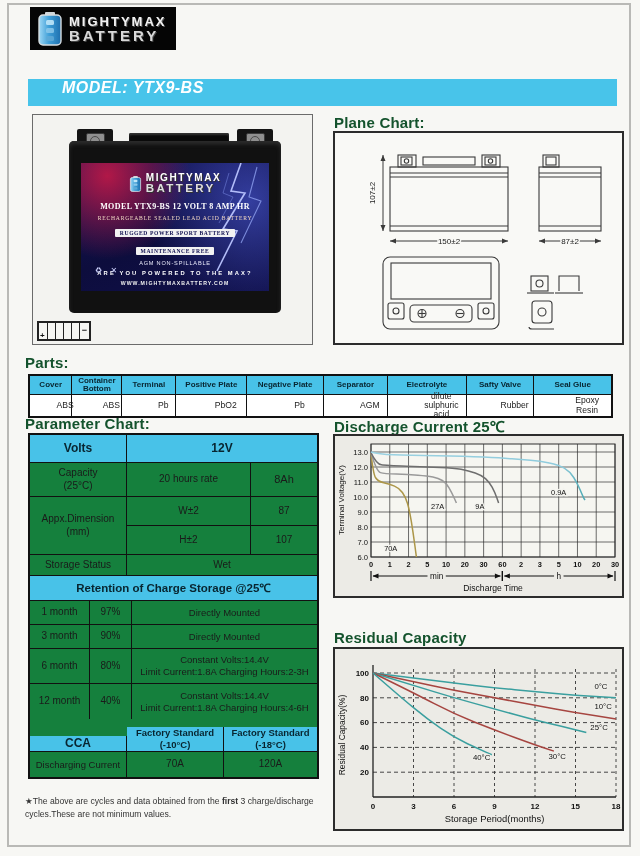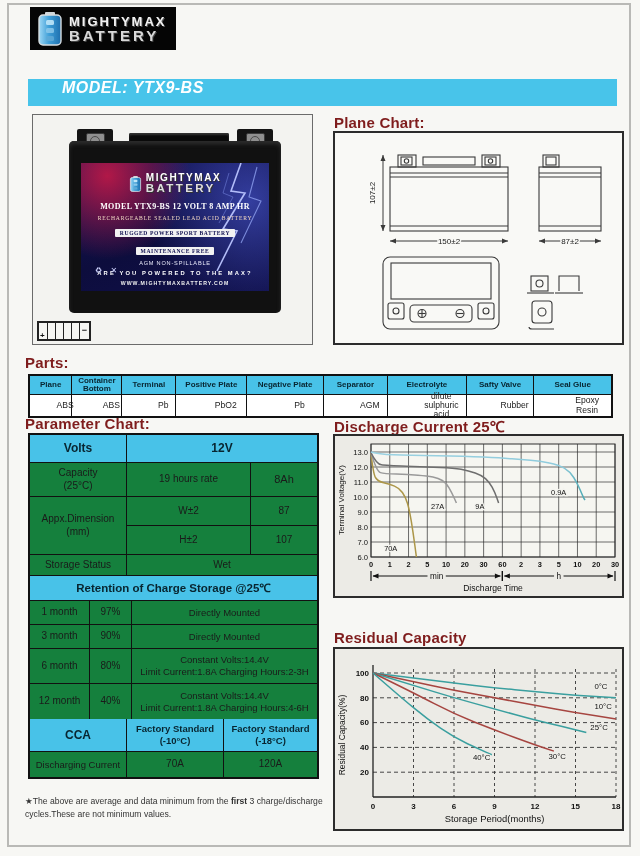--- a/index.html
+++ b/index.html
@@ -8,21 +8,21 @@
   .frame{left:7px;top:3px;width:620px;height:840px;border:2px solid #b9b9b6;background:#f7f7f4;}
   
   .logo-box{left:30px;top:7px;width:146px;height:43px;background:#050505;display:flex;align-items:center;padding-left:6px;box-sizing:border-box;}
   .logo-text{margin-left:5px;line-height:1;}
   .logo-l1{font-size:13px;font-weight:bold;color:#f2f2f2;letter-spacing:2px;text-shadow:1px 1px 0 #555;}
   .logo-l2{font-size:15px;font-weight:bold;color:#d8d8d8;letter-spacing:3px;text-shadow:1px 1px 0 #444;}
   .doc-title{left:25px;top:54px;width:592px;text-align:center;font-size:12.4px;font-weight:bold;text-decoration:underline;letter-spacing:.2px;color:#0c0c0c;}
   .model-banner{left:28px;top:79px;width:589px;height:27px;background:#48c4ea;display:flex;align-items:flex-start;font-style:italic;}
   .model-banner span{margin-left:34px;color:#fff;font-weight:bold;font-size:16px;letter-spacing:.5px;}
   
-  .hd{font-weight:bold;font-size:15px;color:#7f1d1d;letter-spacing:.2px;}
+  .hd{font-weight:bold;font-size:15px;color:#14532d;letter-spacing:.2px;}
   
   .photo-panel{left:32px;top:114px;width:281px;height:231px;background:#f3f3f0;border:1px solid #6b6b6b;box-sizing:border-box;}
   .bat-term{position:absolute;top:14px;width:36px;height:22px;background:#141414;border-radius:2px;}
   .bat-nut{position:absolute;left:9px;top:4px;width:17px;height:14px;background:#8f8f8f;border:1px solid #3a3a3a;border-radius:2px;}
   .bat-nut i{position:absolute;left:3px;top:1.5px;width:8px;height:8px;border:1.5px solid #4a4a4a;border-radius:50%;}
   .bat-slot{position:absolute;left:96px;top:18px;width:100px;height:13px;background:#0a0a0a;border-radius:2px;box-shadow:inset 0 2px 2px #333;}
   .bat-body{position:absolute;left:36px;top:26px;width:212px;height:172px;background:#111;border-radius:5px;box-shadow:inset 0 3px 4px #2e2e2e;}
   .bat-label{position:absolute;left:12px;top:22px;width:188px;height:128px;background:
       radial-gradient(circle at 14% 10%,rgba(205,25,70,.85),rgba(205,25,70,0) 42%),
       radial-gradient(circle at 90% 30%,rgba(90,110,255,.5),rgba(90,110,255,0) 55%),
@@ -213,21 +213,21 @@
         <rect x="197" y="168" width="20" height="22" rx="3"></rect>
           <circle cx="207" cy="179" r="4"></circle>
         <path d="M194 194 q0 2 3 2 h22"></path>
       </g>
     </svg>
   </div>
 
   <div class="abs hd" style="left:25px;top:354px;">Parts:</div>
   <div class="abs parts-table">
     <div class="prow" id="parts-head">
-        <div class="pcell phead" style="width: 7.3%;">Plane</div>
+        <div class="pcell phead" style="width: 7.3%;">Cover</div>
         <div class="pcell phead" style="width: 8.6%;">Container Bottom</div>
         <div class="pcell phead" style="width: 9.3%;">Terminal</div>
         <div class="pcell phead" style="width: 12.2%;">Positive Plate</div>
         <div class="pcell phead" style="width: 13.2%;">Negative Plate</div>
         <div class="pcell phead" style="width: 11%;">Separator</div>
         <div class="pcell phead" style="width: 13.6%;">Electrolyte</div>
         <div class="pcell phead" style="width: 11.6%;">Safty Valve</div>
         <div class="pcell phead" style="width: 13.2%;">Seal Glue</div>
       </div>
     <div class="prow" id="parts-vals">
@@ -245,21 +245,21 @@
 
   <div class="abs hd" style="left:25px;top:415px;">Parameter Chart:</div>
   <div class="abs param-table">
     <div class="rrow" style="height:27px;">
       <div class="rcell cyan" style="width:97px;font-size:12px;">Volts</div>
       <div class="rcell cyan" style="flex:1;font-size:12px;">12V</div>
     </div>
     <div class="rrow" style="height:33px;">
       <div class="rcell" style="width:97px;">Capacity
 (25°C)</div>
-      <div class="rcell" style="width:124px;">19 hours rate</div>
+      <div class="rcell" style="width:124px;">20 hours rate</div>
       <div class="rcell" style="flex:1;font-size:11px;">8Ah</div>
     </div>
     <div class="rrow" style="height:57px;">
       <div class="rcell" style="width:97px;">Appx.Dimension
 (mm)</div>
       <div class="sub3" id="dim-sub">
           <div class="srow">
             <div class="rcell" style="width: 124px;">W±2</div>
             <div class="rcell" style="flex: 1 1 0%;">87</div>
           </div>
@@ -293,36 +293,36 @@
           <div class="rcell" style="flex: 1 1 0%; font-size: 9.5px;">Constant  Volts:14.4V
 Limit  Current:1.8A   Charging Hours:2-3H</div>
         </div>
         <div class="rrow" style="height: 35px;">
           <div class="rcell" style="width: 60px;">12 month</div>
           <div class="rcell" style="width: 42px;">40%</div>
           <div class="rcell" style="flex: 1 1 0%; font-size: 9.5px;">Constant Volts:14.4V
 Limit  Current:1.8A   Charging Hours:4-6H</div>
         </div>
       </div>
-    <div class="rrow" style="height:32px;">
+    <div class="rrow" style="height:32px;align-items:flex-end;">
       <div class="rcell cyan" style="width:97px;font-size:12px;">CCA</div>
       <div class="rcell cyan" style="width:97px;font-size:9.5px;">Factory Standard
 (-10°C)</div>
       <div class="rcell cyan" style="flex:1;font-size:9.5px;">Factory Standard
 (-18°C)</div>
     </div>
     <div class="rrow" style="height:25px;">
       <div class="rcell" style="width:97px;font-size:9.5px;">Discharging Current</div>
       <div class="rcell" style="width:97px;">70A</div>
       <div class="rcell" style="flex:1;">120A</div>
     </div>
   </div>
 
   <div class="abs footnote">
-    <span>★The above are average and data minimum from the </span><b>first</b><span> 3 charge/discharge cycles.These are not minimum values.</span>
+    <span>★The above are cycles and data obtained from the </span><b>first</b><span> 3 charge/discharge cycles.These are not minimum values.</span>
   </div>
 
   <div class="abs hd" style="left:334px;top:416px;">Discharge Current 25℃</div>
   <div class="abs chart-box dis-box">
     <svg id="discharge-svg" width="287" height="160" viewBox="0 0 287 160">
         <defs>
           <linearGradient id="g09" gradientUnits="userSpaceOnUse" x1="36" y1="0" x2="280" y2="0">
             <stop offset="0" stop-color="#9bd2e2"></stop>
             <stop offset="0.78" stop-color="#8fcbdc"></stop>
             <stop offset="0.9" stop-color="#3aa0a8"></stop>

